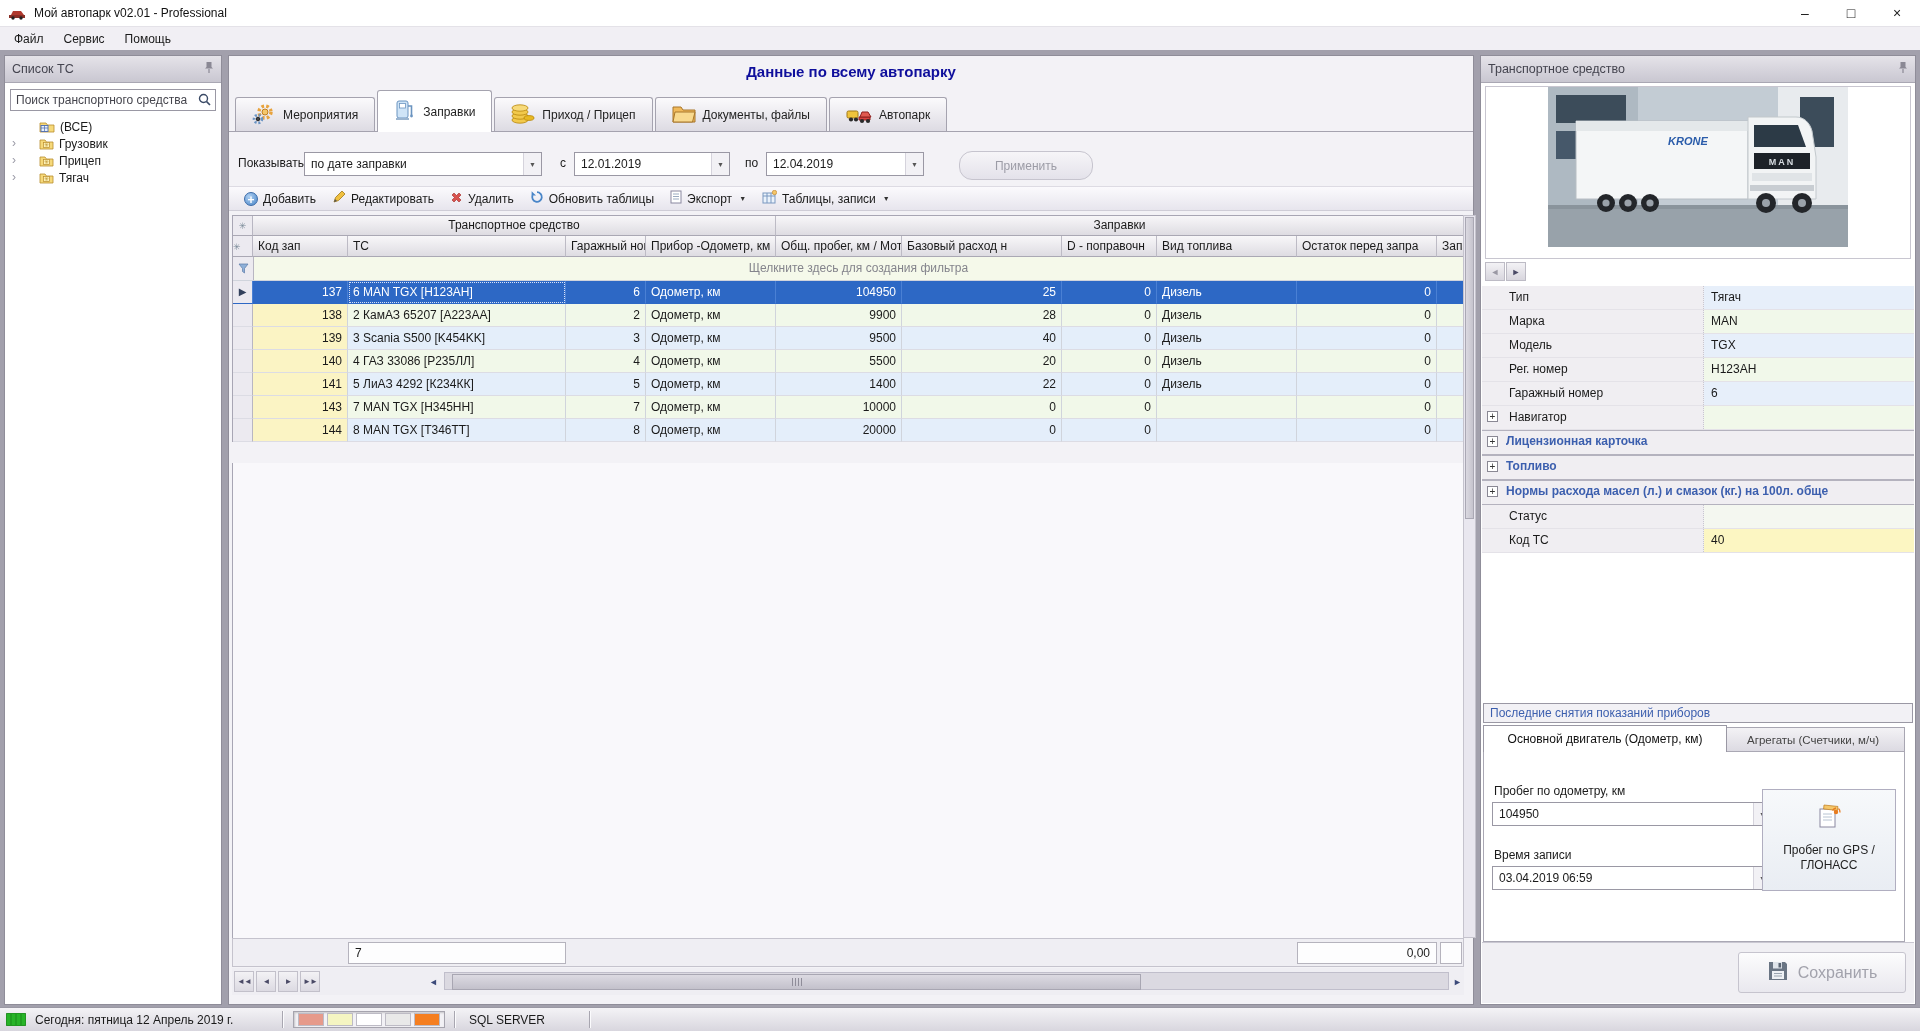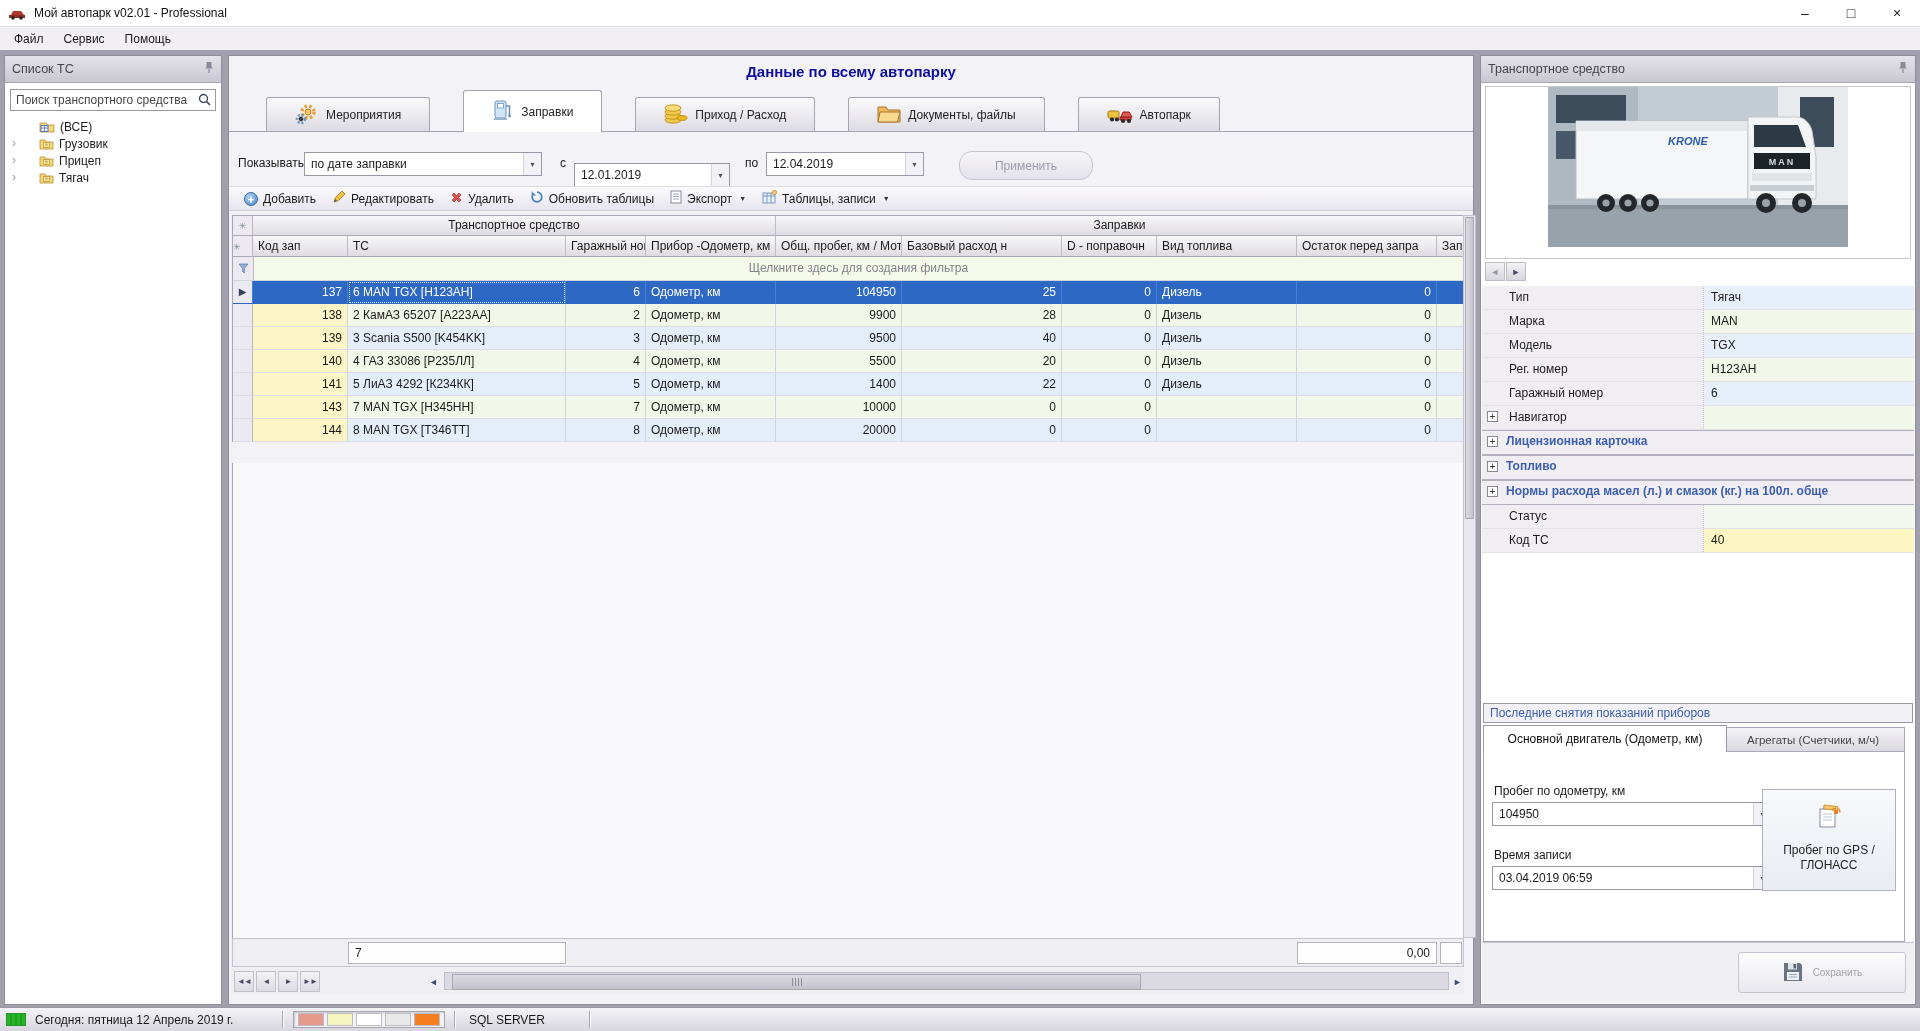--- a/index.html
+++ b/index.html
@@ -33,21 +33,21 @@
   .tree-item{height:17px;display:flex;align-items:center;padding-left:7px;}
   .expander{width:13px;color:#9a9aa6;font-size:12px;line-height:17px;}
   .tree-label{margin-left:5px;white-space:nowrap;}
   .tree-icon{display:flex;margin-left:14px;}
   .tree-item.root .tree-icon{margin-left:27px;}
 
   
   .center-panel{left:228px;top:5px;width:1246px;height:950px;background:#f3f2f6;}
   .main-title{position:absolute;top:7px;left:0;right:0;text-align:center;font-weight:bold;font-size:15px;color:#0f0f9c;}
   .tabs{position:absolute;top:34px;left:6px;height:42px;display:flex;align-items:flex-end;}
-  .tab{height:34px;display:flex;align-items:center;gap:7px;padding:0 28px;margin-right:2px;background:linear-gradient(#fbfafc,#dcdae2);border:1px solid #a5a3af;border-bottom:none;border-radius:3px 3px 0 0;color:#222;white-space:nowrap;margin-left:31px;}
+  .tab{height:34px;display:flex;align-items:center;gap:7px;padding:0 16px;margin-right:2px;background:linear-gradient(#fbfafc,#dcdae2);border:1px solid #a5a3af;border-bottom:none;border-radius:3px 3px 0 0;color:#222;white-space:nowrap;}
   .tab.active{height:41px;background:#fff;z-index:3;position:relative;}
   .tabs-underline{position:absolute;top:75px;left:0;right:0;border-top:1px solid #a5a3af;z-index:1;}
 
   .filter-bar{position:absolute;top:92px;left:0;right:0;height:34px;}
   .flabel{position:absolute;top:8px;color:#1a1a1a;}
   .combo{position:absolute;height:24px;background:#fff;border:1px solid #9a98a4;box-sizing:border-box;display:flex;align-items:center;}
   .combo .cval{flex:1;padding:0 6px;white-space:nowrap;overflow:hidden;}
   .combo .carr{width:17px;align-self:stretch;display:flex;align-items:center;justify-content:center;font-size:7px;color:#555;background:#f2f1f5;border-left:1px solid #d5d3dc;}
   .btn-apply{position:absolute;height:27px;background:linear-gradient(#f6f5f8,#e4e2ea);border:1px solid #c6c4ce;border-radius:13px;color:#9c9ca6;display:flex;align-items:center;justify-content:center;}
 
@@ -120,21 +120,21 @@
   .readings-hdr{position:absolute;left:2px;right:2px;top:647px;height:20px;border:1px solid #9a98a4;background:#f2f1f5;color:#3c5fae;line-height:19px;padding-left:6px;box-sizing:border-box;}
   .rtab{position:absolute;box-sizing:border-box;display:flex;align-items:center;justify-content:center;white-space:nowrap;overflow:hidden;}
   .rtab.active{left:2px;top:669px;width:244px;height:27px;background:#fff;border:1px solid #9a98a4;border-bottom:none;z-index:3;color:#111;}
   .rtab.idle{left:240px;top:671px;width:184px;height:25px;background:linear-gradient(#f3f2f5,#dcdae2);border:1px solid #a8a6b2;color:#444;font-size:11.5px;}
   .rgroup{position:absolute;left:2px;right:10px;top:695px;height:191px;background:#fff;border:1px solid #aaa8b4;box-sizing:border-box;}
   .rlabel{position:absolute;left:10px;color:#1a1a1a;}
   .rcombo{position:absolute;left:8px;width:280px;height:24px;}
   .gps-btn{position:absolute;right:8px;top:37px;width:134px;height:102px;background:linear-gradient(#f7f9fb,#e9edf3);border:1px solid #b0aec0;box-sizing:border-box;display:flex;flex-direction:column;align-items:center;color:#222;text-align:center;}
   .gps-btn .gps-txt{margin-top:10px;width:110px;line-height:15px;}
   .right-bottom{position:absolute;left:1px;right:1px;bottom:1px;height:60px;background:#f0eff3;border-top:1px solid #c9c7d1;}
-  .btn-save{position:absolute;right:8px;top:9px;width:168px;height:41px;background:linear-gradient(#fcfcfd,#e9e8ee);border:1px solid #c6c4ce;border-radius:3px;display:flex;align-items:center;justify-content:center;gap:9px;color:#a2a2ac;font-size:10px;box-sizing:border-box;}
+  .btn-save{position:absolute;right:8px;top:9px;width:168px;height:41px;background:linear-gradient(#fcfcfd,#e9e8ee);border:1px solid #c6c4ce;border-radius:3px;display:flex;align-items:center;justify-content:center;gap:9px;color:#a2a2ac;font-size:16px;box-sizing:border-box;}
 
   
   .statusbar{position:absolute;bottom:0;left:0;right:0;height:23px;background:linear-gradient(#f4f3f6,#d8d6de);border-top:1px solid #9a98a4;display:flex;align-items:center;}
   .sb-icon{margin-left:6px;display:flex;}
   .sb-today{margin-left:9px;width:238px;color:#1a1a1a;}
   .sb-sep{width:0;height:17px;border-left:1px solid #a8a6b0;border-right:1px solid #fbfbfd;margin:0 9px;}
   .legend{display:flex;align-items:center;gap:3px;padding:1px 4px;height:17px;border:1px solid #a6a4ae;background:#f2f1f5;box-shadow:inset 1px 1px 2px rgba(0,0,0,0.18);box-sizing:border-box;}
   .swatch{width:26px;height:13px;border:1px solid #bdbbc5;box-sizing:border-box;}
   .sb-db{margin:0 4px;color:#1a1a1a;}
 </style>
@@ -262,21 +262,21 @@
         <div class="tab">
           <span><svg width="24" height="22" viewBox="0 0 24 22">
                 <g stroke="#b8860b" stroke-width="0.8" fill="#f2c94c">
                   <ellipse cx="9" cy="17" rx="8" ry="3.2"></ellipse>
                   <ellipse cx="9" cy="13" rx="8" ry="3.2"></ellipse>
                   <ellipse cx="9" cy="9" rx="8" ry="3.2"></ellipse>
                   <ellipse cx="9" cy="5" rx="8" ry="3.2" fill="#f7da7a"></ellipse>
                   <ellipse cx="18" cy="15" rx="5" ry="2.4" fill="#e8b923"></ellipse>
                 </g>
               </svg></span>
-          <span>Приход / Расход</span>
+          <span>Приход / Прицеп</span>
         </div>
         <div class="tab">
           <span><svg width="24" height="20" viewBox="0 0 24 20">
                 <path d="M1 3h8l2 3h12v12H1z" fill="#f0b95a" stroke="#a8762a"></path>
                 <path d="M3 8h20l-2.5 10H1z" fill="#f8d98e" stroke="#a8762a"></path>
               </svg></span>
           <span>Документы, файлы</span>
         </div>
         <div class="tab">
           <span><svg width="26" height="20" viewBox="0 0 26 20">
@@ -292,21 +292,21 @@
         </div>
       </div>
 
       <div class="filter-bar">
         <span class="flabel" style="left:9px;">Показывать</span>
         <div class="combo" style="left:75px;top:4px;width:238px;">
           <span class="cval">по дате заправки</span>
           <span class="carr">▼</span>
         </div>
         <span class="flabel" style="left:331px;">с</span>
-        <div class="combo" style="left:345px;top:4px;width:156px;margin-top:11px;">
+        <div class="combo" style="left:345px;top:4px;width:156px;">
           <span class="cval">12.01.2019</span>
           <span class="carr">▼</span>
         </div>
         <span class="flabel" style="left:516px;">по</span>
         <div class="combo" style="left:537px;top:4px;width:158px;">
           <span class="cval">12.04.2019</span>
           <span class="carr">▼</span>
         </div>
         <div class="btn-apply" style="left:730px;top:3px;width:132px;">Применить</div>
       </div>

